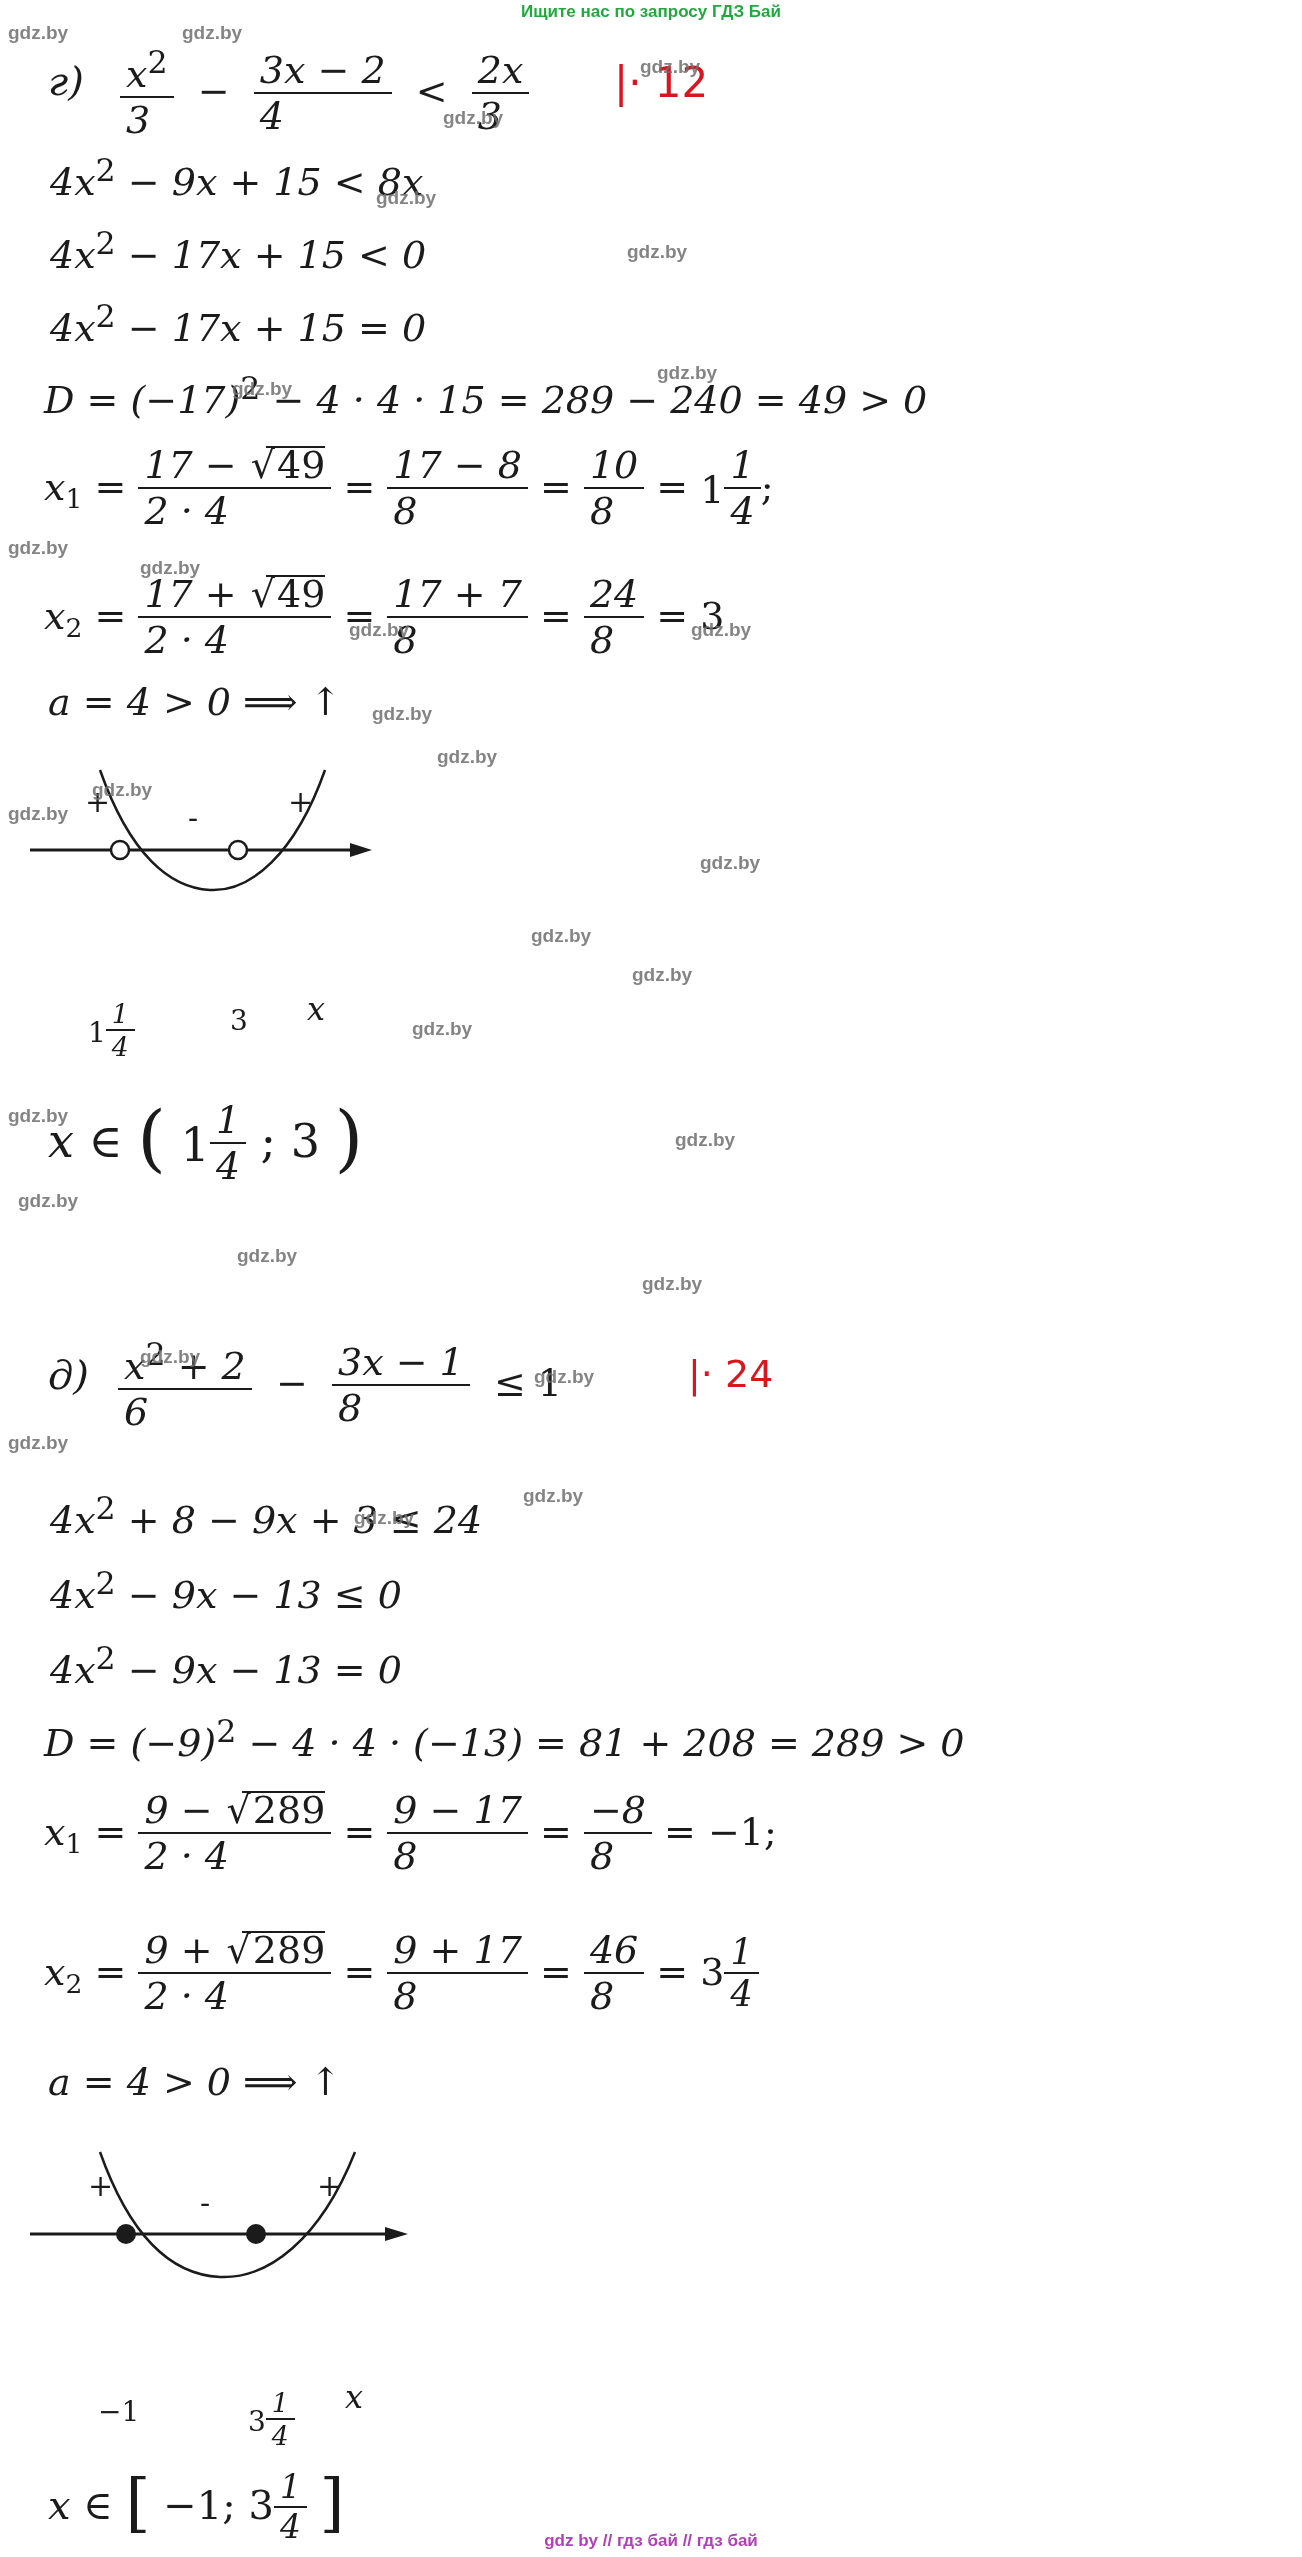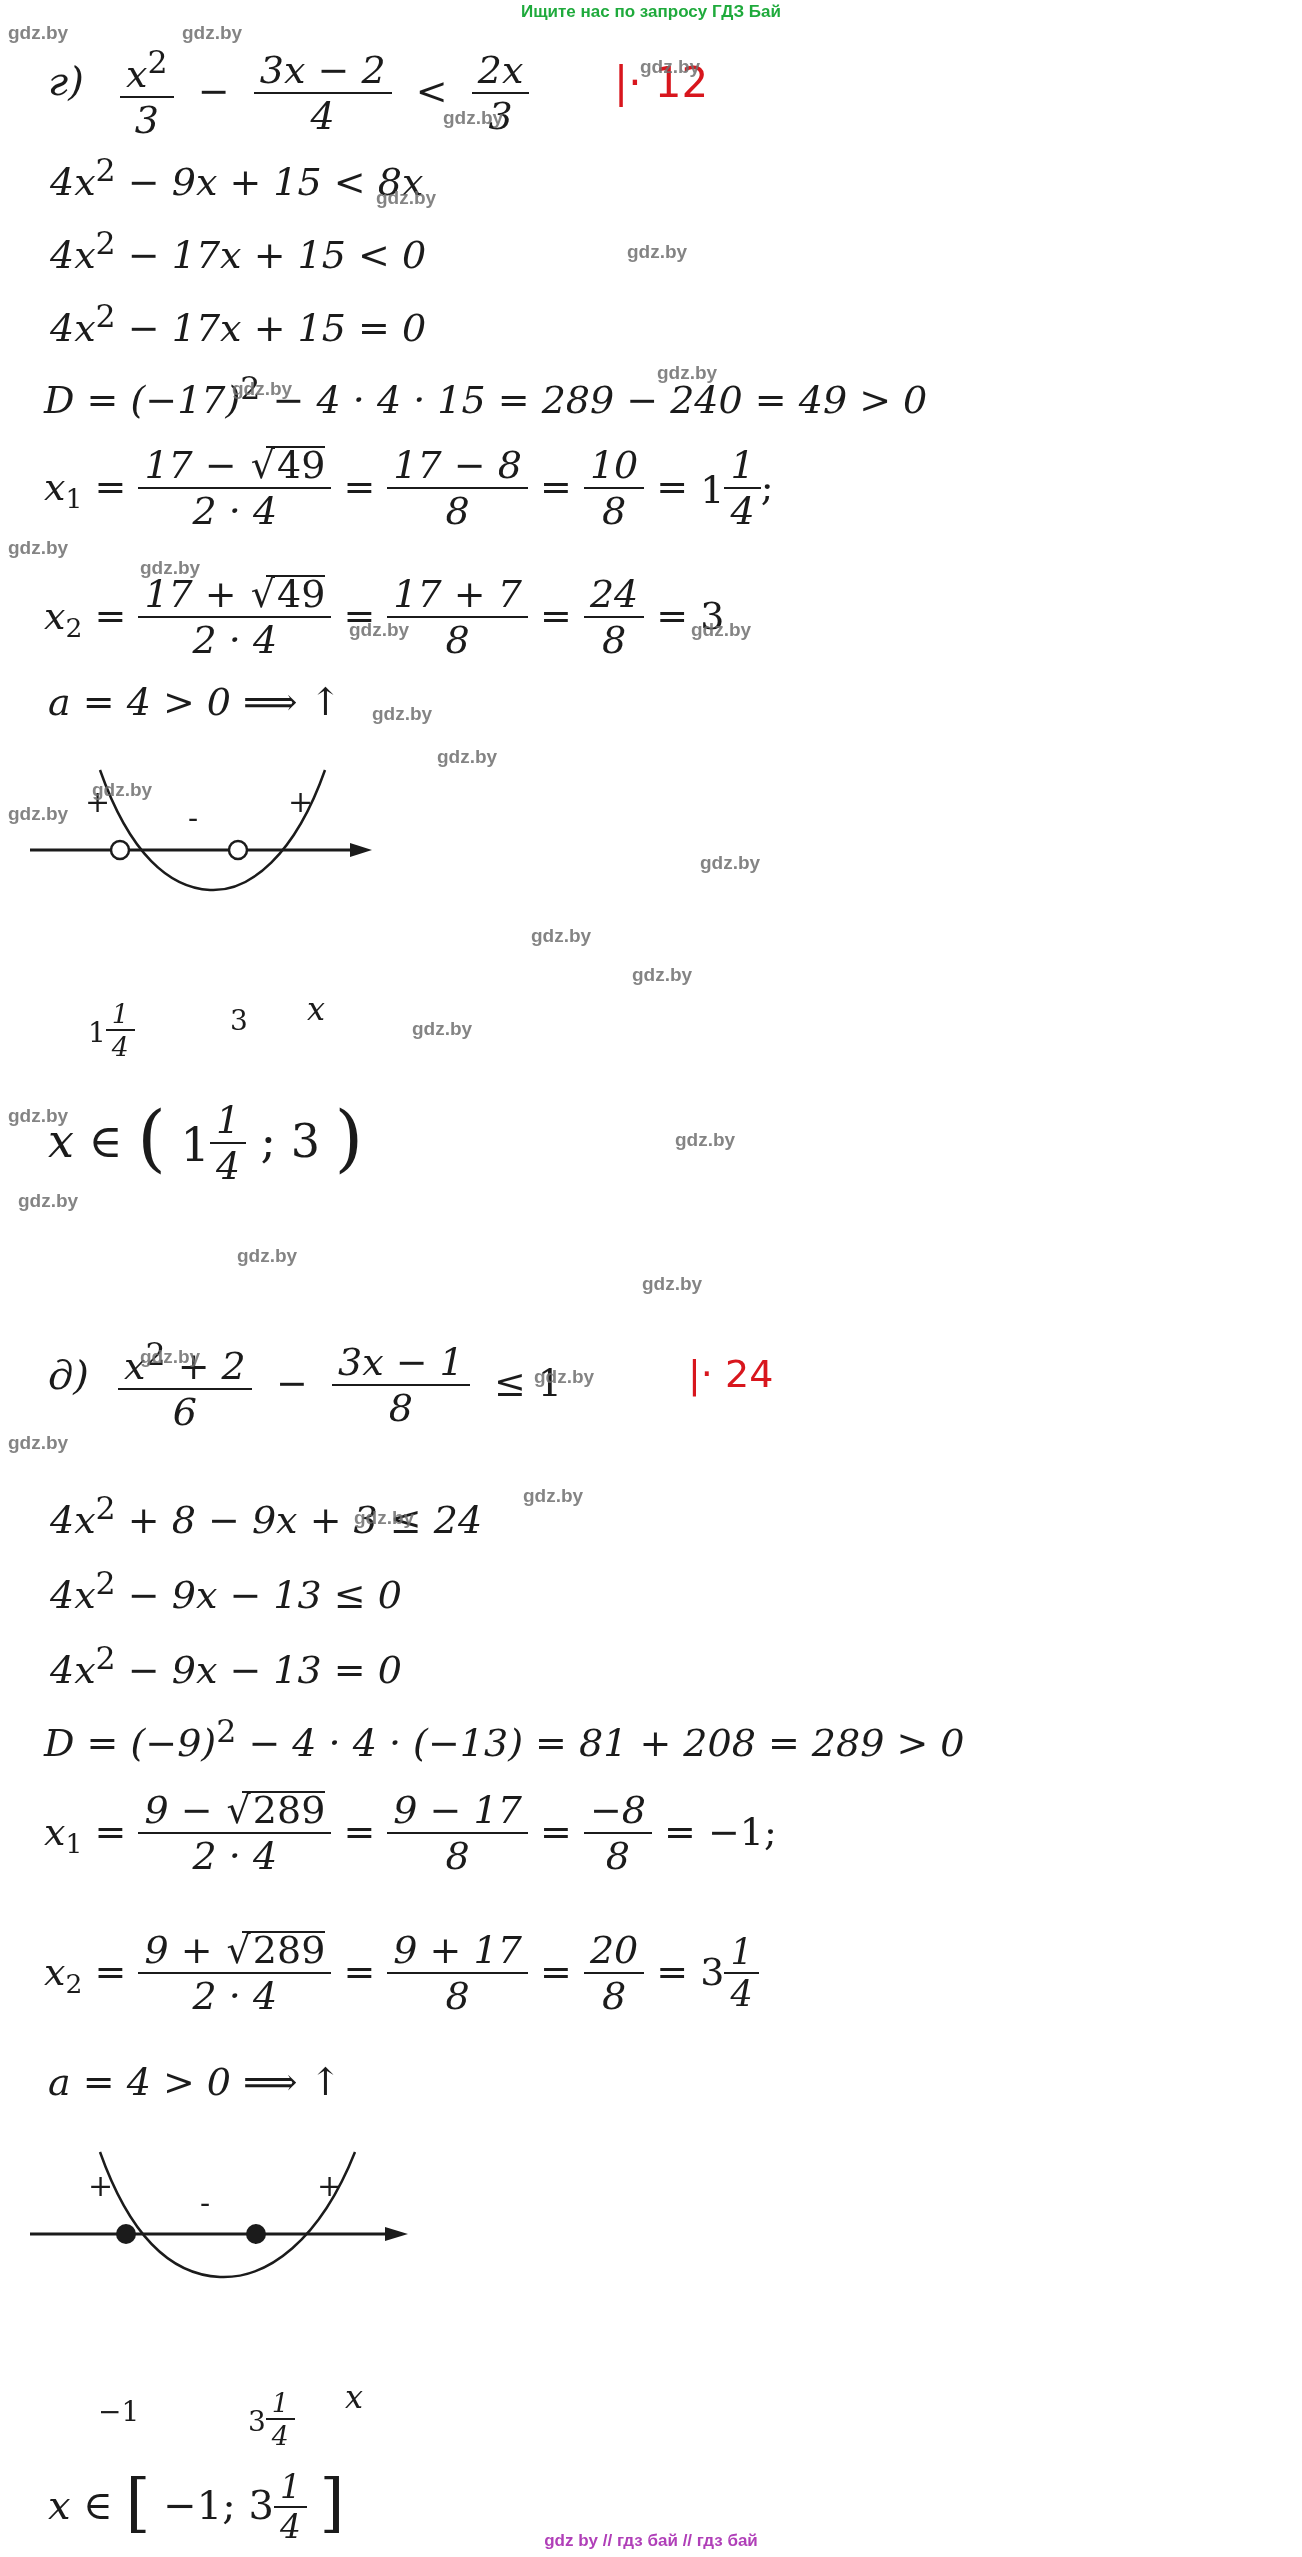--- a/index.html
+++ b/index.html
@@ -42,21 +42,20 @@
     font-family:"DejaVu Serif", serif;
     font-style:italic;
     color:#1b1b1b;
     white-space:nowrap;
   }
   .up{font-style:normal;}
   .red{color:#d8161d;font-style:normal;font-family:"DejaVu Sans",sans-serif;}
   .frac{
     display:inline-block;
     vertical-align:middle;
-    text-align:center;
     position:relative;
     top:-2px;
   }
   .frac .n{display:block;padding:0 6px;}
   .frac .d{display:block;padding:0 6px;border-top:2.5px solid #1b1b1b;}
   .mix{display:inline-block;vertical-align:middle;}
   .sq{display:inline-block;position:relative;padding-left:2px;}
   .sq .rad{font-style:normal;}
   .sq .bar{
     position:absolute;left:17px;right:0;top:3px;height:2px;background:#1b1b1b;
@@ -189,21 +188,21 @@
 <div class="math" style="left:44px; top:1930px; font-size:38px;">
   x<sub class="up" style="font-size:.7em;">2</sub>
   <span style="font-style:normal;"> = </span>
   <span class="frac">
     <span class="n">9 + <span class="sq"><span class="rad">√</span><span class="bar"></span><span class="inside">289</span></span></span>
     <span class="d">2 · 4</span>
   </span>
   <span style="font-style:normal;"> = </span>
   <span class="frac"><span class="n">9 + 17</span><span class="d">8</span></span>
   <span style="font-style:normal;"> = </span>
-  <span class="frac"><span class="n">20</span><span class="d">8</span></span>
+  <span class="frac"><span class="n">46</span><span class="d">8</span></span>
   <span style="font-style:normal;"> = 3</span><span class="frac" style="font-size:.92em;"><span class="n">1</span><span class="d">4</span></span>
 </div>
 
 <div class="math" style="left:48px; top:2060px; font-size:38px;">a = 4 &gt; 0 ⟹ ↑</div>
 
 <div class="axis" style="left:20px; top:2142px;">
   <svg width="600" height="160" viewBox="0 0 600 160">
     <path d="M80 10 C 112 100, 155 133, 200 135 C 248 137, 300 98, 335 10" fill="none" stroke="#1b1b1b" stroke-width="2.5"></path>
     <line x1="10" y1="92" x2="365" y2="92" stroke="#1b1b1b" stroke-width="3"></line>
     <polygon points="365,85 388,92 365,99" fill="#1b1b1b"></polygon>

